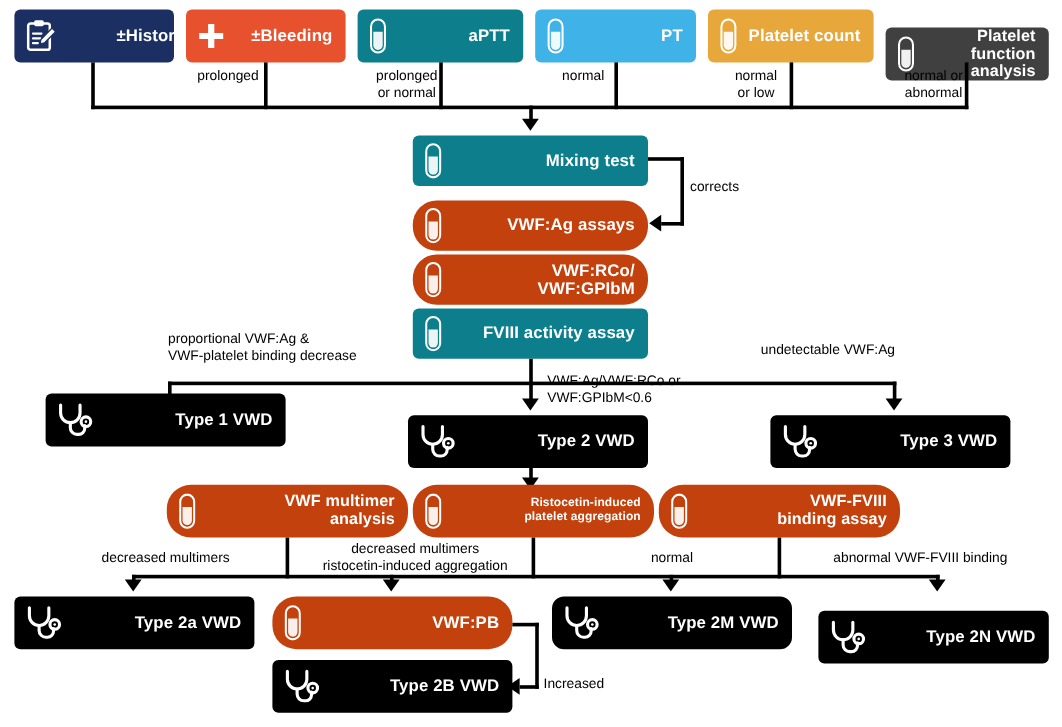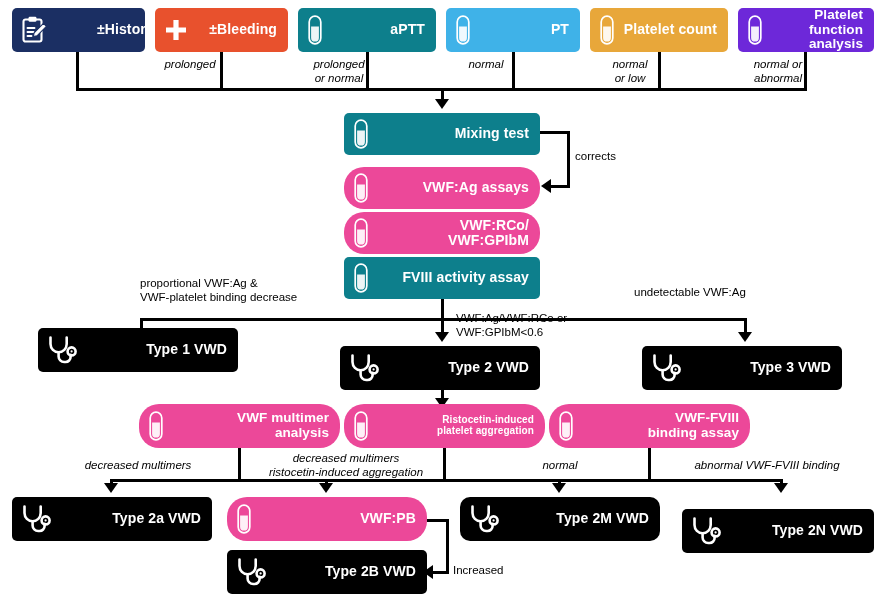--- a/index.html
+++ b/index.html
@@ -45,22 +45,22 @@
     line-height: 1.08;
     white-space: pre-line;
     letter-spacing: .1px;
   }
 
   .box.navy   { background: #1b2f63; gap: 44px; }
   .box.red    { background: #e8512d; }
   .box.teal   { background: #0d7f8c; }
   .box.blue   { background: #3fb2e8; }
   .box.orange { background: #e8a73a; }
-  .box.brown  { background: #6d28d9; }
-  .box.green  { background: #ec4899; border-radius: 20px; }
+  .box.brown  { background: #404040; margin-top: 15px; }
+  .box.green  { background: #c2410c; border-radius: 20px; }
   .box.black  { background: #000000; }
 
   
   .ln {
     position: absolute;
     background: #000000;
   }
   .arw {
     position: absolute;
     width: 0; height: 0;
@@ -79,21 +79,21 @@
   
   .cap {
     position: absolute;
     font-family: "Liberation Sans", sans-serif;
     font-size: 11.5px;
     color: #000000;
     line-height: 1.22;
     white-space: pre-line;
     font-weight: normal;
   }
-  .cap.c  { text-align: center; font-style: italic; }
+  .cap.c  { text-align: center; }
   .cap.l  { text-align: left; }
 </style>
 </head>
 <body>
 
 <div id="stage">
 
   <div class="box navy" style="left:12px;  top:8px;  width:133px; height:44px; font-size:14px;">
     <span class="ic">
       <svg width="26" height="28" viewBox="0 0 26 28" aria-hidden="true">

